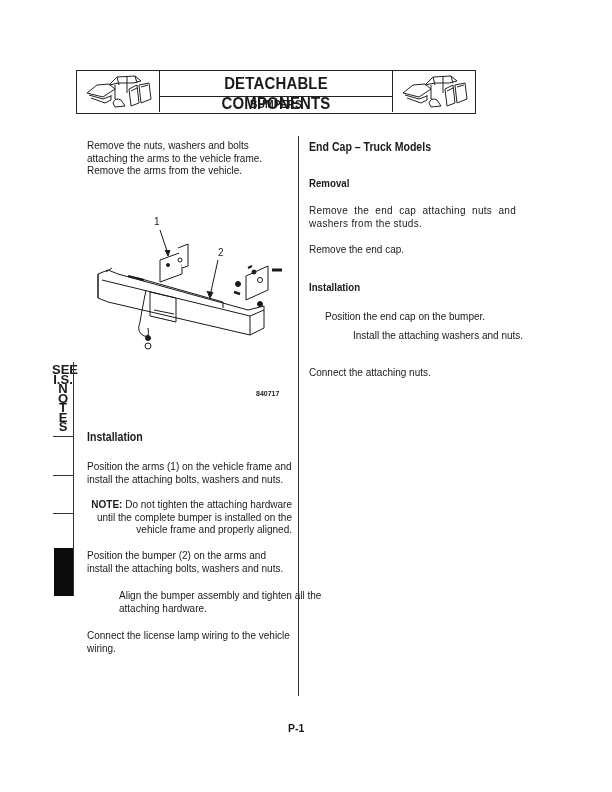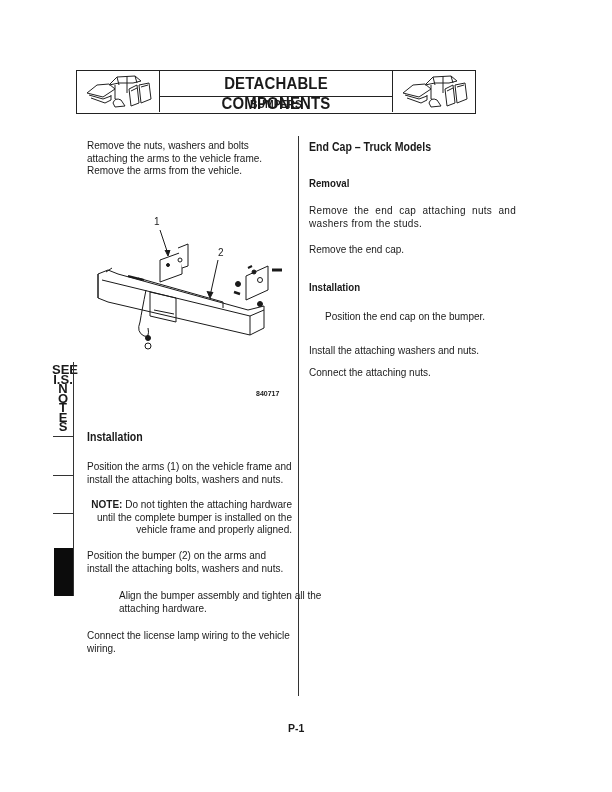--- a/index.html
+++ b/index.html
@@ -179,16 +179,16 @@
 <div class="abs para left-col" style="top:630px;">Connect the license lamp wiring to the vehicle wiring.</div>
 
 <div class="col-divider"></div>
 
 <div class="abs heading big right-col" style="top:140px;">End Cap – Truck Models</div>
 <div class="abs heading right-col" style="top:177px;">Removal</div>
 <div class="abs para right-col" style="top:205px; text-align:justify; letter-spacing:0.3px;">Remove the end cap attaching nuts and washers from the studs.</div>
 <div class="abs para right-col" style="top:244px;">Remove the end cap.</div>
 <div class="abs heading right-col" style="top:281px;">Installation</div>
 <div class="abs para right-col" style="top:311px;padding-left:16px;">Position the end cap on the bumper.</div>
-<div class="abs para right-col" style="top:345px;">Install the attaching washers and nuts.</div>
+<div class="abs para right-col" style="top:330px;margin-left:44px;">Install the attaching washers and nuts.</div>
 <div class="abs para right-col" style="top:367px;">Connect the attaching nuts.</div>
 
 <div class="page-num">P-1</div>
 
 </body></html>

